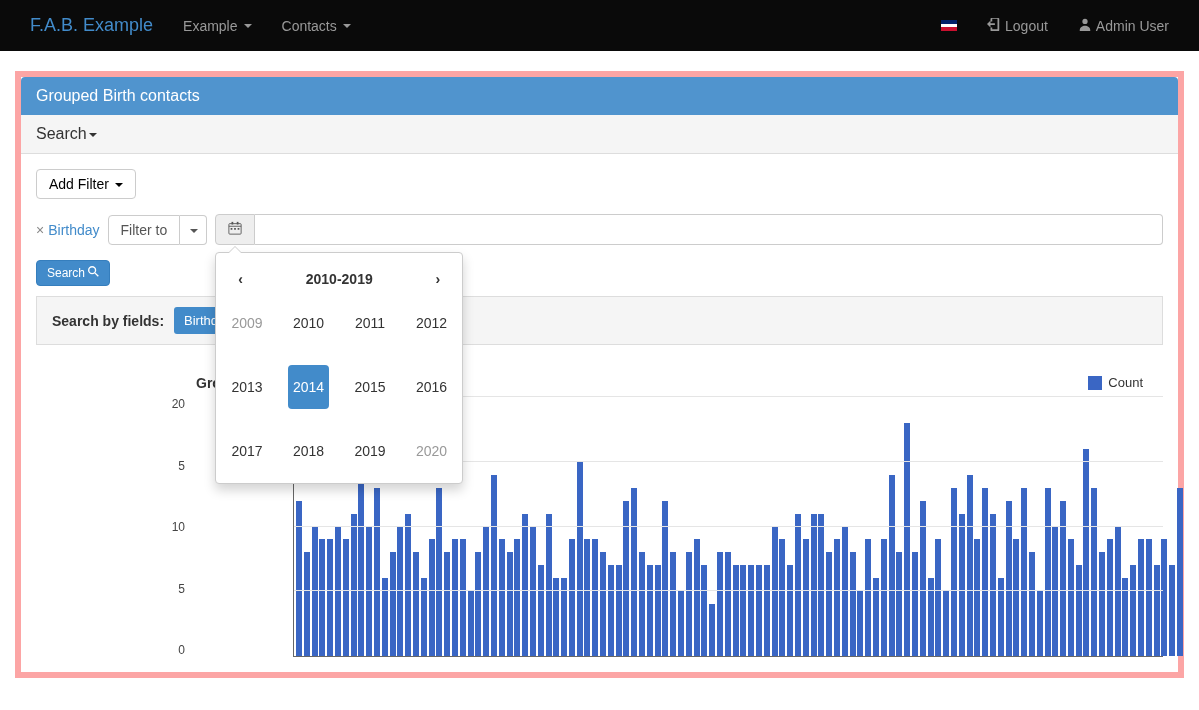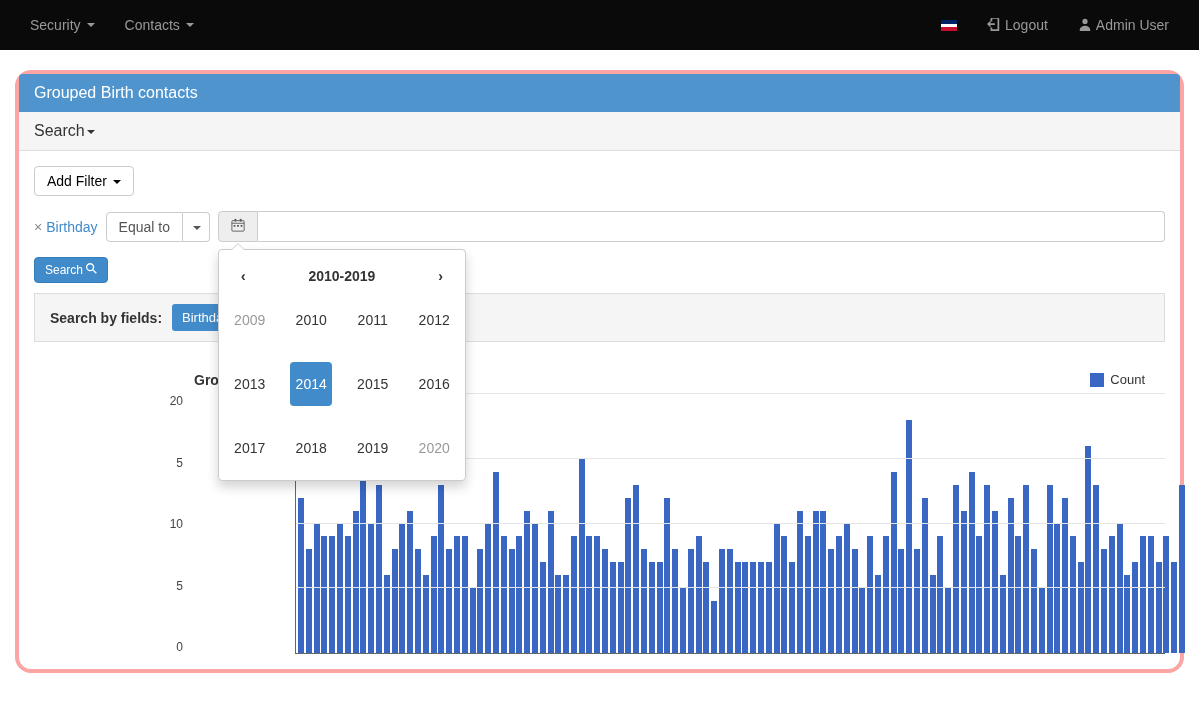--- a/index.html
+++ b/index.html
@@ -8,21 +8,21 @@
 .navbar { background: #0a0a0a; min-height: 50px; display: flex; align-items: center; padding: 0 15px; }
 .navbar-brand { color: #428bca; font-size: 18px; padding: 15px; text-decoration: none; cursor: pointer; }
 .navbar-left { display: flex; align-items: center; }
 .navbar-right { display: flex; align-items: center; margin-left: auto; }
 .nav-item { color: #999; padding: 15px; cursor: pointer; display: flex; align-items: center; gap: 4px; }
 .caret { display: inline-block; width: 0; height: 0; margin-left: 2px; vertical-align: middle; border-top: 4px solid; border-right: 4px solid transparent; border-left: 4px solid transparent; }
 
 .flag-icon { width: 16px; height: 11px; display: inline-block; background: linear-gradient(to bottom, #012169 33%, #fff 33%, #fff 66%, #c8102e 66%); position: relative; }
 
 .container { padding: 20px 15px; }
-.panel { border: 4px solid #fca5a5; border-radius: 16px; margin-bottom: 20px; }
+.panel { border: 6px solid #fca5a5; border-radius: 0; margin-bottom: 20px; }
 .panel-heading { background: #5094ce; color: #fff; padding: 10px 15px; border-top-left-radius: 4px; border-top-right-radius: 4px; font-size: 16px; }
 .panel-subhead { background: #f5f5f5; border-bottom: 1px solid #ddd; padding: 10px 15px; font-size: 16px; }
 .panel-body { padding: 15px; }
 
 .btn { display: inline-block; padding: 6px 12px; font-size: 14px; border: 1px solid #ccc; background: #fff; border-radius: 4px; cursor: pointer; }
 .btn-default { background: #fff; border-color: #ccc; }
 .btn-primary { background: #428bca; border-color: #357ebd; color: #fff; }
 .btn-sm { padding: 5px 10px; font-size: 12px; }
 
 .filter-row { display: flex; align-items: center; gap: 8px; margin-top: 15px; margin-bottom: 15px; }
@@ -62,22 +62,23 @@
 .legend { position: absolute; right: 20px; top: 0; display: flex; align-items: center; gap: 6px; font-size: 13px; }
 .legend-swatch { width: 14px; height: 14px; background: #3a66c4; display: inline-block; }
 
 .datepicker-anchor { position: relative; }
 </style>
 </head>
 <body>
 
 <div class="navbar">
   <div class="navbar-left">
-    <div class="nav-item">
-      <span>Security</span>
+    <a class="navbar-brand">F.A.B. Example</a>
+    <div class="nav-item">
+      <span>Example</span>
         <span class="caret"></span>
     </div>
     <div class="nav-item">
       <span>Contacts</span>
         <span class="caret"></span>
     </div>
   </div>
   <div class="navbar-right">
     <div class="nav-item">
       <span class="flag-icon"></span>
@@ -114,21 +115,21 @@
       <button class="btn btn-default">
         <span>Add Filter</span> <span class="caret"></span>
       </button>
 
       <div class="filter-row">
         <span class="filter-tag">
           <span class="remove-x">×</span><span>Birthday</span>
         </span>
 
         <div class="dropdown-wrap">
-          <span class="dropdown-select">Equal to</span>
+          <span class="dropdown-select">Filter to</span>
           <span class="dropdown-toggle-btn"><span class="caret"></span></span>
         </div>
 
         <div class="datepicker-anchor" style="flex:1; display:flex;">
           <div class="input-group">
             <span class="input-group-addon">
               <span>
                 <svg width="14" height="14" viewBox="0 0 16 16" fill="#555">
                     <rect x="1" y="3" width="14" height="12" rx="1" fill="none" stroke="#555"></rect>
                     <line x1="1" y1="6" x2="15" y2="6" stroke="#555"></line>

